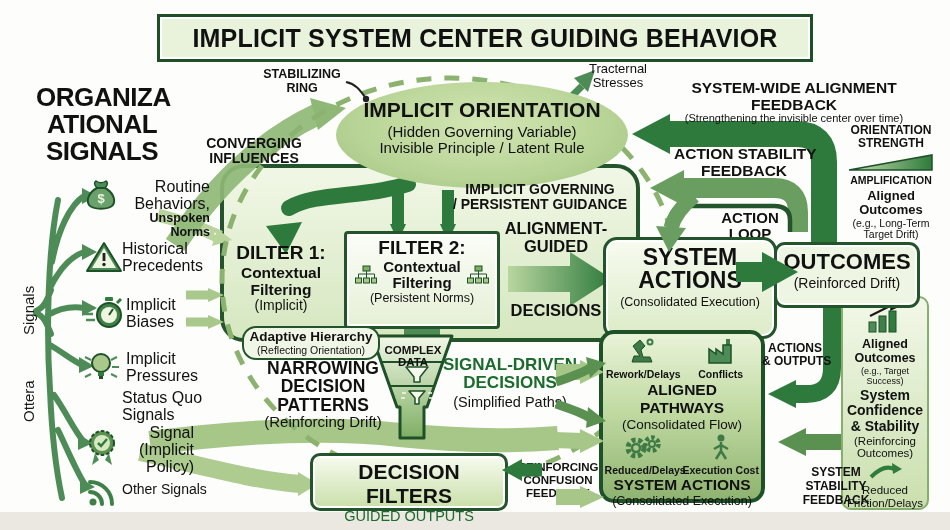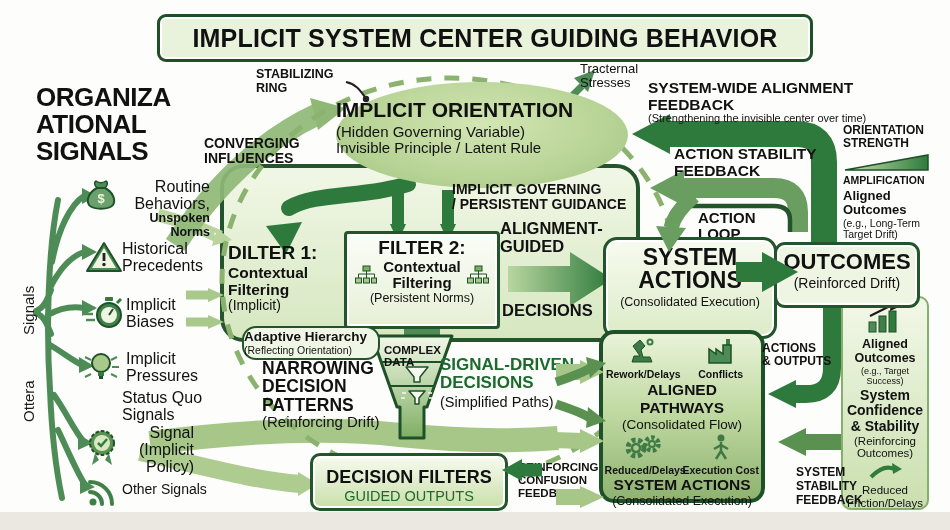--- a/index.html
+++ b/index.html
@@ -2,27 +2,27 @@
 <html><head>
 <meta charset="utf-8">
 <style>
   html,body{margin:0;padding:0;background:#fff;}
   #stage{position:relative;width:950px;height:530px;background:#fdfdfc;overflow:hidden;
          font-family:"Liberation Sans",sans-serif;color:#111;}
   svg.layer{position:absolute;left:0;top:0;pointer-events:none;}
   #lower{z-index:2}
   #upper{z-index:5}
   .box,.blk{position:absolute;}
-  .blk{z-index:3;line-height:1.08;}
+  .blk{z-index:3;text-align:center;line-height:1.08;}
   .box{z-index:3;}
   .b{font-weight:bold;}
   .ln{display:block;white-space:nowrap;}
   #container-box{left:220px;top:164px;width:412px;height:170px;border:4px solid #24542b;border-radius:24px;
      background:linear-gradient(180deg,#f1f7e6,#d6e7c0);z-index:1;}
-  #title-banner{left:157px;top:14px;width:650px;height:42px;border:3px solid #1e4f26;border-radius:9px;
+  #title-banner{left:157px;top:14px;width:650px;height:42px;border:3px solid #1e4f26;border-radius:0;
      background:#e9f2db;box-shadow:inset 0 0 0 2px #fff;display:flex;align-items:center;justify-content:center;
      font-size:25px;font-weight:bold;letter-spacing:.2px;}
   .pillbox{border:3px solid #24542b;border-radius:4px;box-shadow:inset 0 0 0 2px #fff;}
   #filter2-box{left:344px;top:231px;width:150px;height:92px;background:linear-gradient(180deg,#fbfdf8,#e6f0d6);}
   #system-actions-box{left:603px;top:237px;width:168px;height:96px;background:linear-gradient(180deg,#f7fbf0,#dcebc8);}
   #outcomes-box{left:774px;top:242px;width:140px;height:60px;background:#eef5e3;}
   #decision-filters-box{left:310px;top:453px;width:192px;height:52px;background:linear-gradient(180deg,#f7fbef,#c9dfa9);}
   #pathways-box{left:599px;top:330px;width:166px;height:173px;border:4px solid #1e5128;border-radius:15px;
      background:linear-gradient(180deg,#e9f3d8 0%,#c2dba4 45%,#8fb370 100%);padding:3px 0;box-sizing:border-box;}
   #right-panel{left:841px;top:296px;width:88px;height:214px;border:2px solid #86ae6d;border-radius:10px;
@@ -372,21 +372,21 @@
     <div class="b" style="font-size:17.5px;line-height:1.05">NARROWING DECISION PATTERNS</div>
     <div style="font-size:15px">(Reinforcing Drift)</div>
   </div>
 
   <div class="blk" style="left:440px;top:356px;width:140px">
     <div class="b green" style="font-size:17px;line-height:1.08">SIGNAL-DRIVEN DECISIONS</div>
     <div style="font-size:14.5px;margin-top:2px">(Simplified Paths)</div>
   </div>
 
   <div id="decision-filters-box" class="box pillbox" style="text-align:center;border-radius:10px">
-    <div class="b" style="font-size:18px;margin-top:11px">DECISION FILTERS</div>
+    <div class="b" style="font-size:21px;margin-top:4px">DECISION FILTERS</div>
     <div class="green" style="font-size:14.5px">GUIDED OUTPUTS</div>
   </div>
 
   <div class="blk b" style="left:518px;top:461px;width:80px;font-size:11.5px;line-height:1.15">REINFORCING CONFUSION FEEDBACK</div>
 
   <div id="pathways-box" class="box" style="text-align:center">
     <div>
       <span class="cell">
         <svg width="34" height="28">
             <path d="M6 25 h20 l-2 -5 h-7 l-2 -7 l4 -4 l-5 -6 l-7 6 l7 10 h-6 z" fill="#3f7a46" stroke="#1e5128" stroke-width="1"></path>

